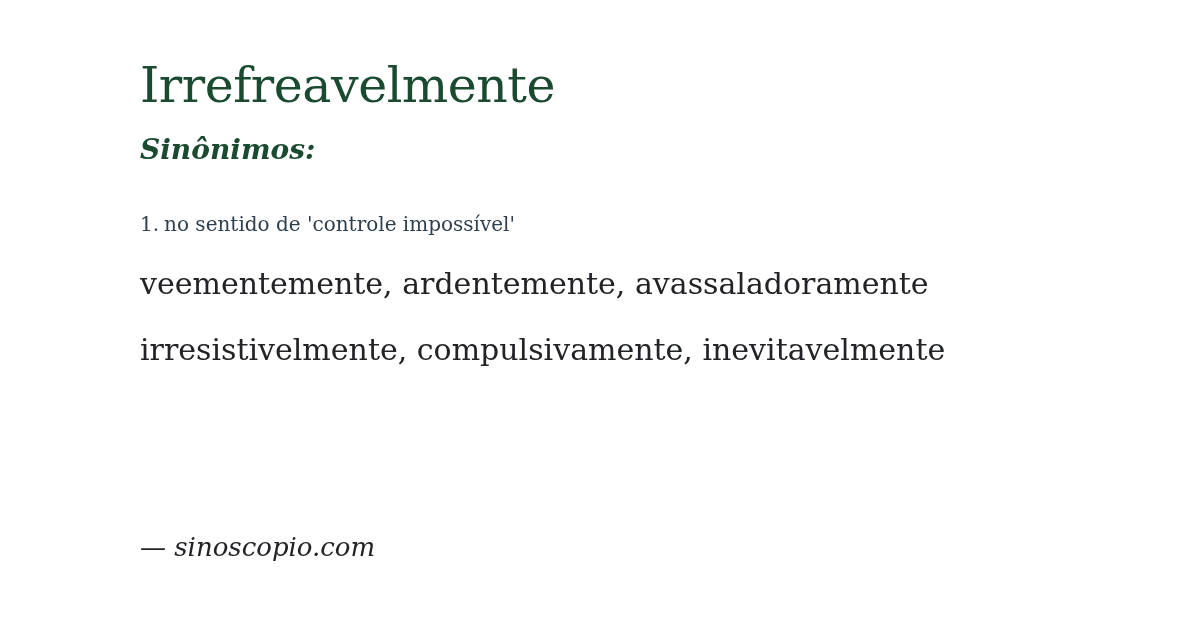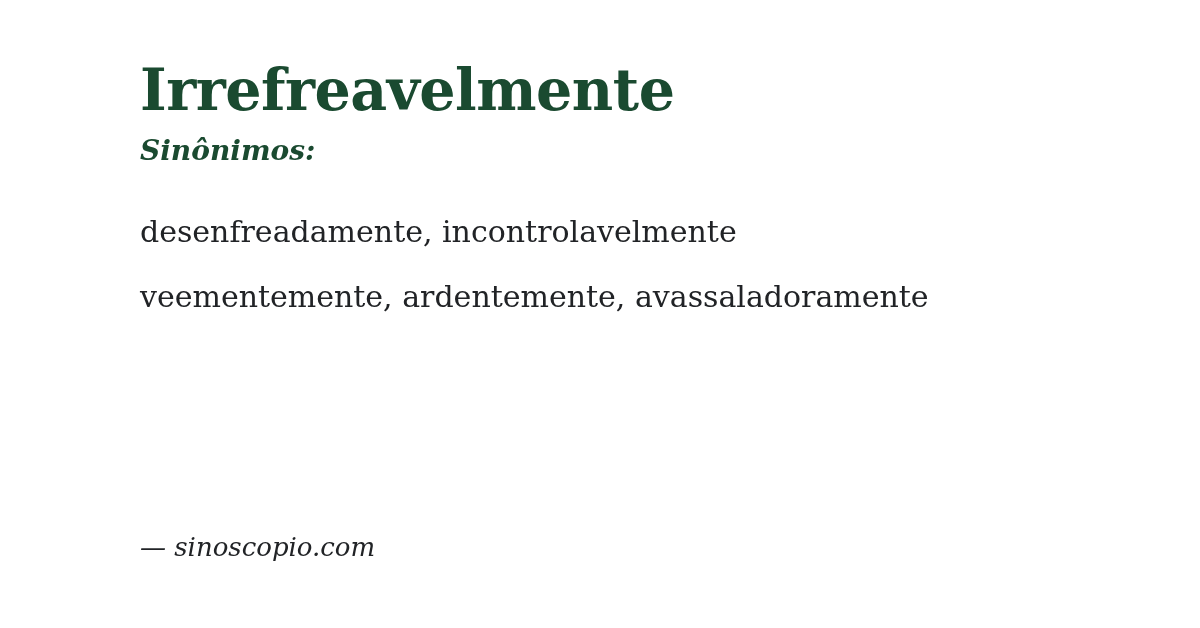--- a/index.html
+++ b/index.html
@@ -16,32 +16,32 @@
     overflow: hidden;
     font-family: "DejaVu Serif", "Liberation Serif", serif;
   }
   .card {
     position: relative;
     width: 1200px;
     height: 628px;
     padding: 60px 60px 0 140px;
   }
   .headword {
-    font-size: 57px;
+    font-size: 49px;
     line-height: 1.05;
-    font-weight: 700;
+    font-weight: 400;
     color: var(--headword-green);
     letter-spacing: -0.5px;
   }
   .synonyms-heading {
     font-size: 28px;
     font-weight: 700;
     font-style: italic;
     color: var(--headword-green);
-    margin-top: 14px;
+    margin-top: 22px;
   }
   .entries {
     margin-top: 46px;
   }
   .entry {
     margin-bottom: 28px;
   }
   .sense-line {
     font-size: 20px;
     line-height: 1.25;
@@ -70,27 +70,30 @@
 
 <div class="card">
 
   <h1 class="headword">Irrefreavelmente</h1>
 
   <h2 class="synonyms-heading">Sinônimos:</h2>
 
   <div class="entries">
 
     <div class="entry">
-      <div class="synonyms-line">desenfreadamente, incontrolavelmente</div>
+      <div class="sense-line">
+        <span class="sense-number">1.</span><span>no sentido de 'controle impossível'</span>
+      </div>
     </div>
 
     <div class="entry">
       <div class="synonyms-line">veementemente, ardentemente, avassaladoramente</div>
     </div>
 
     <div class="entry">
+      <div class="synonyms-line">irresistivelmente, compulsivamente, inevitavelmente</div>
     </div>
 
   </div>
 
   <div class="attribution">— sinoscopio.com</div>
 
 </div>
 
 </body></html>

